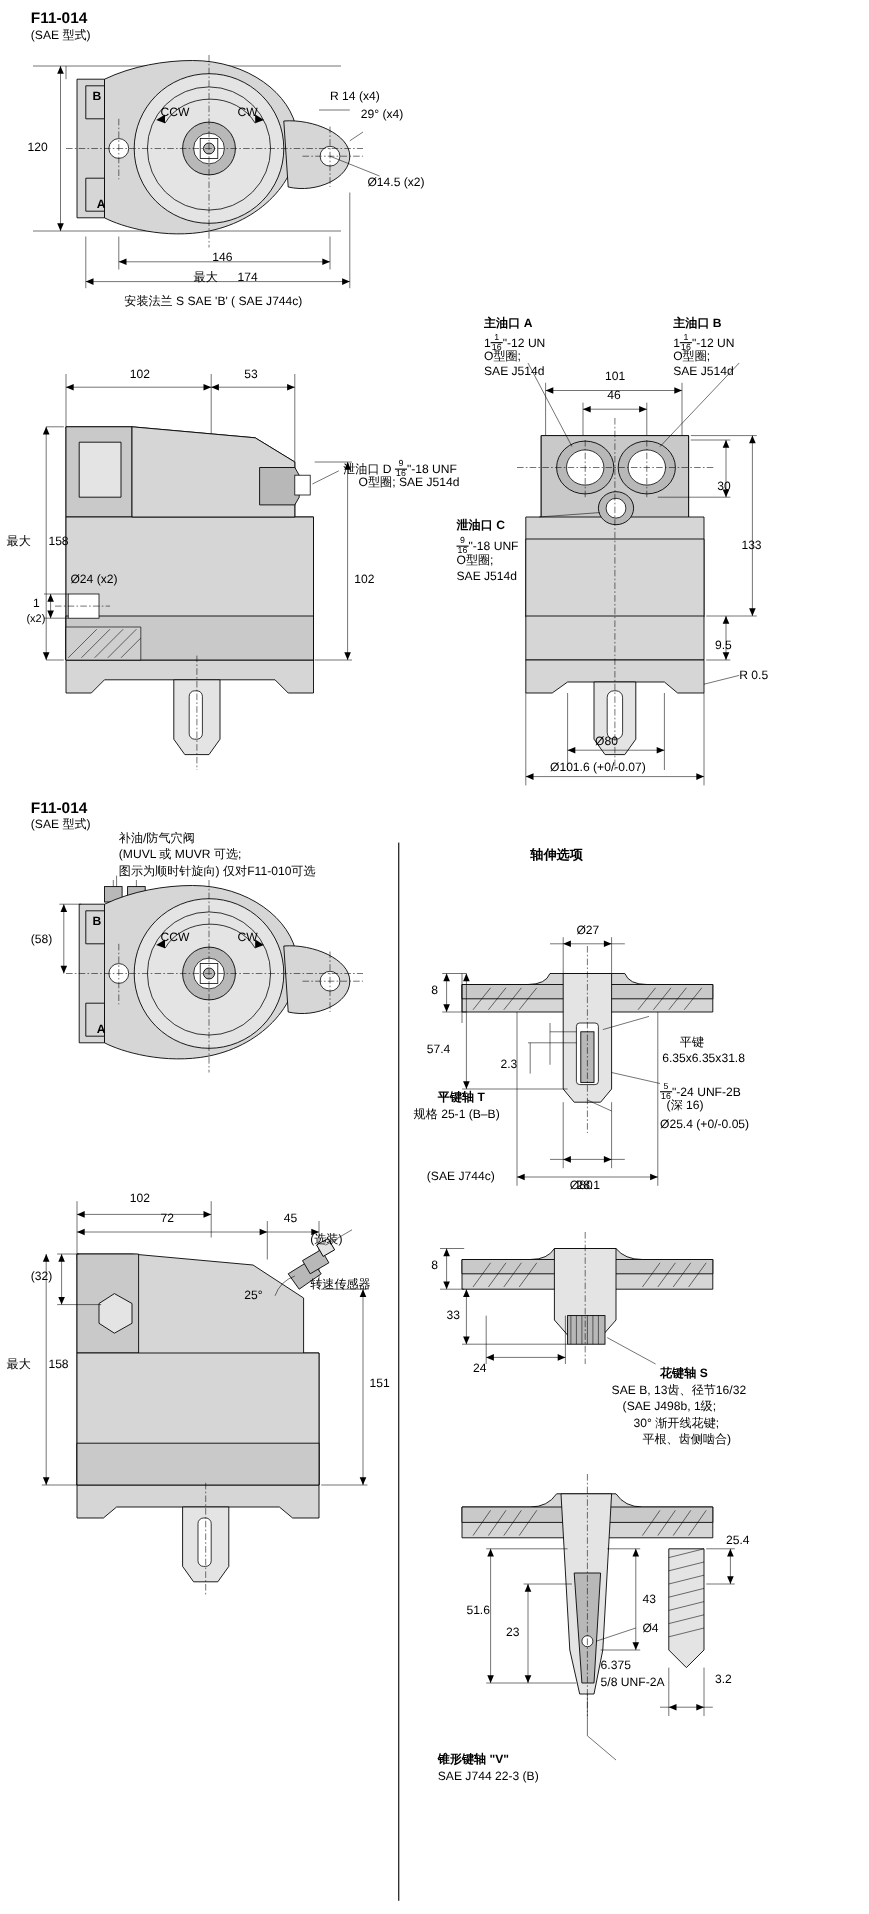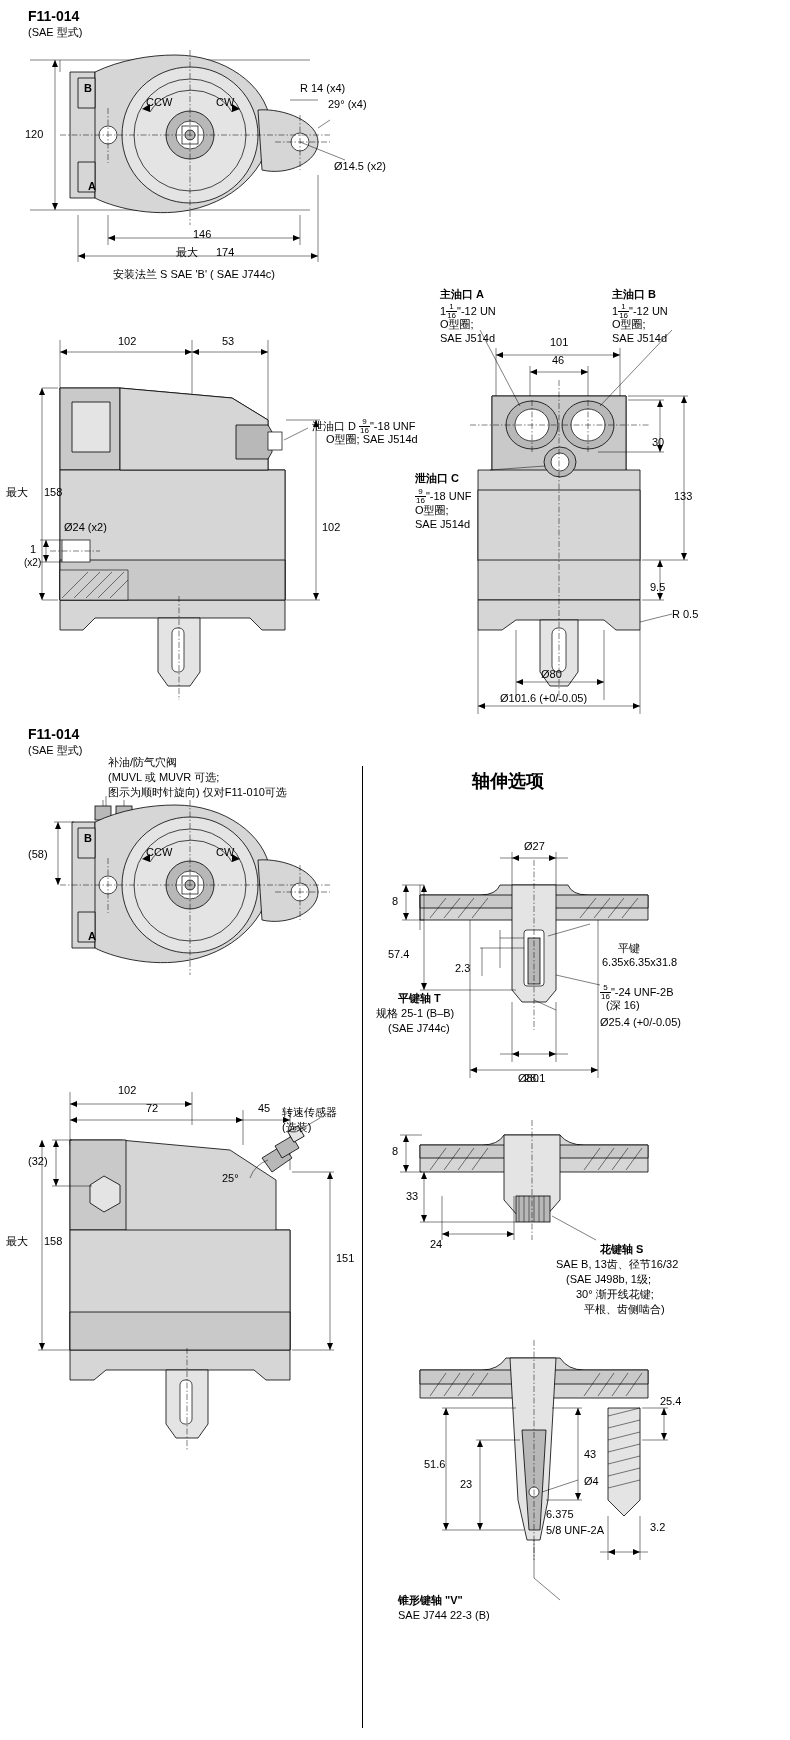--- a/index.html
+++ b/index.html
@@ -300,21 +300,21 @@
   <div class="t" style="left:415px;top:504px;">O型圈;</div>
   <div class="t" style="left:415px;top:518px;">SAE J514d</div>
 
   <div class="t" style="left:550px;top:336px;">101</div>
   <div class="t" style="left:552px;top:354px;">46</div>
   <div class="t" style="left:652px;top:436px;">30</div>
   <div class="t" style="left:674px;top:490px;">133</div>
   <div class="t" style="left:650px;top:564px;margin-top:17px;">9.5</div>
   <div class="t" style="left:672px;top:608px;">R 0.5</div>
   <div class="t" style="left:541px;top:668px;">Ø80</div>
-  <div class="t" style="left:500px;top:692px;">Ø101.6 (+0/-0.05)</div>
+  <div class="t" style="left:500px;top:692px;">Ø101.6 (+0/-0.07)</div>
 
   <div class="t title" style="left:28px;top:726px;">F11-014</div>
   <div class="t" style="left:28px;top:744px;">(SAE 型式)</div>
 
   <div class="divider" style="left:362px;top:766px;width:1px;height:962px;"></div>
 
   <svg width="790" height="1740">
 
     <rect class="body-dark" x="95" y="806" width="16" height="14"></rect>
     <rect class="body-dark" x="116" y="806" width="16" height="14"></rect>
@@ -434,24 +434,24 @@
   </svg>
 
   <div class="t" style="left:118px;top:1084px;">102</div>
   <div class="t" style="left:146px;top:1102px;">72</div>
   <div class="t" style="left:258px;top:1102px;">45</div>
   <div class="t" style="left:28px;top:1155px;">(32)</div>
   <div class="t" style="left:6px;top:1235px;">最大</div>
   <div class="t" style="left:44px;top:1235px;">158</div>
   <div class="t" style="left:336px;top:1252px;">151</div>
   <div class="t" style="left:222px;top:1172px;">25°</div>
-  <div class="t" style="left:282px;top:1106px;text-align:right;">转速传感器</div>
+  <div class="t" style="left:282px;top:1162px;text-align:right;">转速传感器</div>
   <div class="t" style="left:282px;top:1121px;">(选装)</div>
 
-  <div class="t b" style="left:472px;top:770px;font-size:18px;">轴伸选项</div>
+  <div class="t b" style="left:482px;top:770px;font-size:12px;">轴伸选项</div>
 
   <svg width="790" height="1740">
 
     <g class="lnt">
       <line x1="512" y1="852" x2="512" y2="890"></line>
       <line x1="556" y1="852" x2="556" y2="890"></line>
       <line x1="500" y1="858" x2="568" y2="858"></line>
       <path d="M512 858 l7 -3 l0 6 z" fill="#000" stroke="none"></path>
       <path d="M556 858 l-7 -3 l0 6 z" fill="#000" stroke="none"></path>
     </g>
@@ -517,21 +517,21 @@
   <div class="t" style="left:455px;top:948px;margin-top:14px;">2.3</div>
   <div class="t" style="left:524px;top:1056px;margin-top:16px;">28.1</div>
   <div class="t" style="left:518px;top:1072px;">Ø80</div>
   <div class="t" style="left:618px;top:942px;">平键</div>
   <div class="t" style="left:602px;top:956px;">6.35x6.35x31.8</div>
   <div class="t" style="left:600px;top:984px;"><span class="frac"><span class="n">5</span><span class="d">16</span></span><span>"-24 UNF-2B</span></div>
   <div class="t" style="left:606px;top:999px;">(深 16)</div>
   <div class="t" style="left:600px;top:1016px;">Ø25.4 (+0/-0.05)</div>
   <div class="t b" style="left:398px;top:992px;">平键轴 T</div>
   <div class="t" style="left:376px;top:1007px;">规格 25-1 (B–B)</div>
-  <div class="t" style="left:388px;top:1022px;">(SAE J744c)</div>
+  <div class="t" style="left:388px;top:1064px;">(SAE J744c)</div>
 
   <svg width="790" height="1740">
     <path class="body-fill" d="M420 1145 L482 1145 Q498 1145 504 1135 L560 1135 Q568 1145 584 1145 L648 1145 L648 1172 L420 1172 Z"></path>
     <path class="body-fill2" d="M420 1145 L648 1145 L648 1158 L420 1158 Z"></path>
     <g class="lnt">
       <line x1="430" y1="1170" x2="446" y2="1148"></line>
         <line x1="444" y1="1170" x2="460" y2="1148"></line>
       <line x1="458" y1="1170" x2="474" y2="1148"></line>
         <line x1="472" y1="1170" x2="488" y2="1148"></line>
       <line x1="584" y1="1170" x2="600" y2="1148"></line>

